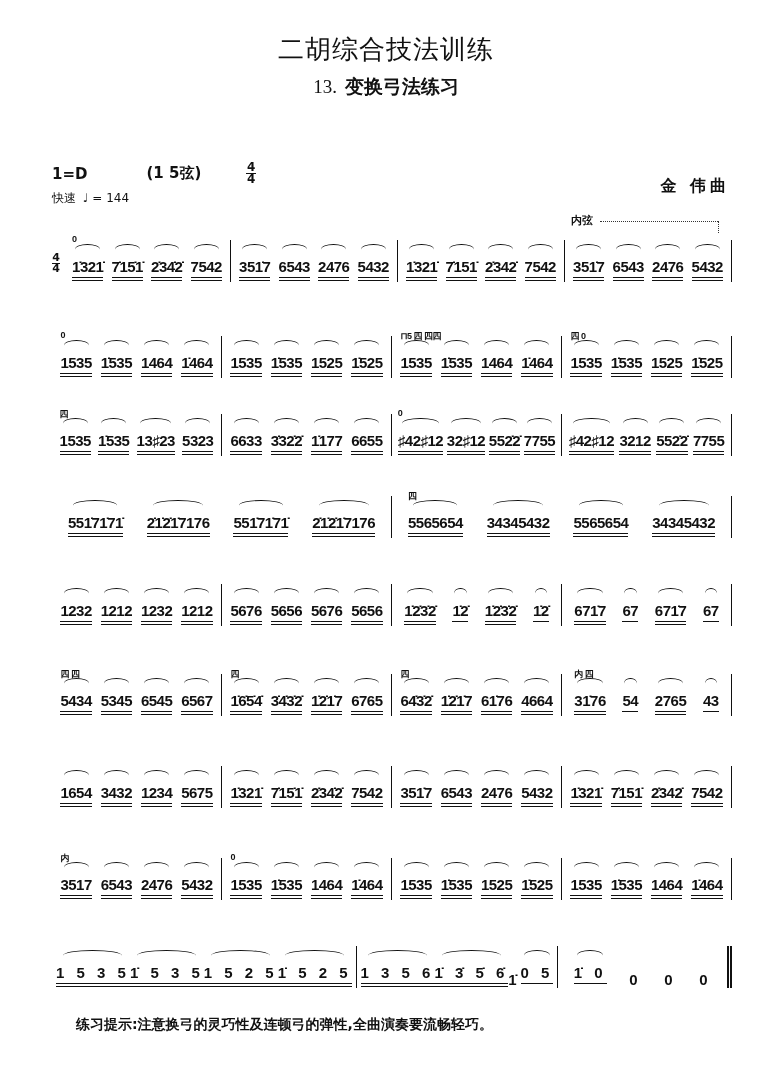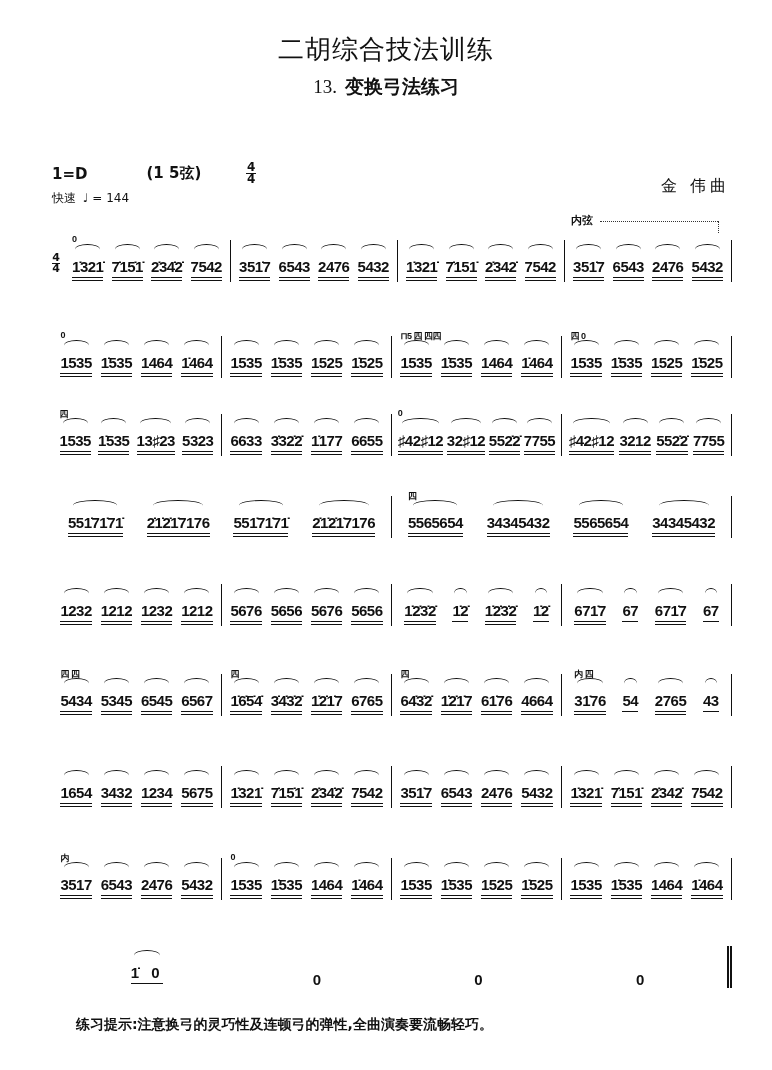--- a/index.html
+++ b/index.html
@@ -4,21 +4,21 @@
 <style>
   html, body { margin: 0; padding: 0; background: #ffffff; }
   body { width: 772px; height: 1070px; position: relative; overflow: hidden; color: #111; font-family: "DejaVu Sans", sans-serif; }
   .title { position: absolute; top: 32px; left: 0; width: 772px; text-align: center; font-family: "DejaVu Serif", serif; font-size: 26px; letter-spacing: 1px; }
   .subtitle { position: absolute; top: 74px; left: 0; width: 772px; text-align: center; font-size: 19px; font-weight: bold; }
   .subtitle .num { font-family: "Liberation Serif", serif; font-weight: normal; margin-right: 8px; }
   .key { position: absolute; top: 162px; left: 52px; font-size: 15px; font-weight: bold; display: flex; align-items: center; gap: 37px; }
   .frac { display: inline-flex; flex-direction: column; align-items: center; margin-left: 8px; font-size: 12px; line-height: 11px; }
   .frac .bar { width: 10px; border-top: 1.5px solid #111; }
   .tempo { position: absolute; top: 190px; left: 52px; font-size: 12px; font-weight: normal; }
-  .composer { position: absolute; top: 176px; right: 42px; font-size: 16px; font-weight: normal; letter-spacing: 4px; margin-left: 24px; }
+  .composer { position: absolute; top: 176px; right: 42px; font-size: 16px; font-weight: bold; letter-spacing: 4px; margin-left: 24px; }
   .neixian { position: absolute; top: 213px; left: 571px; font-size: 11px; font-weight: bold; }
   .neixian-line { position: absolute; top: 221px; left: 600px; width: 118px; border-top: 1px dotted #333; }
   .neixian-tick { position: absolute; top: 221px; left: 718px; height: 12px; border-left: 1px dotted #333; }
   .staff-line { position: absolute; left: 52px; right: 40px; height: 48px; display: flex; align-items: flex-end; }
   .tsig { display: inline-flex; flex-direction: column; align-items: center; font-size: 11px; font-weight: bold; line-height: 10px; margin-right: 4px; margin-bottom: 8px; }
   .tsig .bar { width: 8px; border-top: 1.5px solid #111; }
   .measure { flex: 1; display: flex; justify-content: space-around; align-items: flex-end; padding: 0 4px; border-right: 1.8px solid #111; height: 42px; box-sizing: border-box; }
   .measure.last-double { border-right: 5px double #111; }
   .group { position: relative; font-family: "Liberation Sans", sans-serif; font-weight: bold; font-size: 15px; letter-spacing: -0.5px; padding-bottom: 7px; white-space: nowrap; }
   .group::after { content: ""; position: absolute; left: 0; right: 0; bottom: 4px; border-top: 1.4px solid #111; }
@@ -253,20 +253,32 @@
         <span class="group dbl">1̇525<span class="slur"></span></span>
       </div>
       <div class="measure">
         <span class="group dbl">1535<span class="slur"></span></span>
         <span class="group dbl">1̇535<span class="slur"></span></span>
         <span class="group dbl">1464<span class="slur"></span></span>
         <span class="group dbl">1̇464<span class="slur"></span></span>
       </div>
     </div>
     <div class="staff-line" style="top: 940px;">
+      <div class="measure">
+        <span class="group spaced dbl">1 5 3 5<span class="slur"></span></span>
+        <span class="group spaced dbl">1̇ 5 3 5<span class="slur"></span></span>
+        <span class="group spaced dbl">1 5 2 5<span class="slur"></span></span>
+        <span class="group spaced dbl">1̇ 5 2 5<span class="slur"></span></span>
+      </div>
+      <div class="measure">
+        <span class="group spaced dbl">1 3 5 6<span class="slur"></span></span>
+        <span class="group spaced dbl">1̇ 3̇ 5̇ 6̇<span class="slur"></span></span>
+        <span class="group spaced nodash">1̇</span>
+        <span class="group spaced">0 5<span class="slur"></span></span>
+      </div>
       <div class="measure last-double">
         <span class="group spaced">1̇ 0<span class="slur"></span></span>
         <span class="group spaced nodash">0</span>
         <span class="group spaced nodash">0</span>
         <span class="group spaced nodash">0</span>
       </div>
     </div>
   </div>
 
 <div class="tips">练习提示:注意换弓的灵巧性及连顿弓的弹性,全曲演奏要流畅轻巧。</div>

